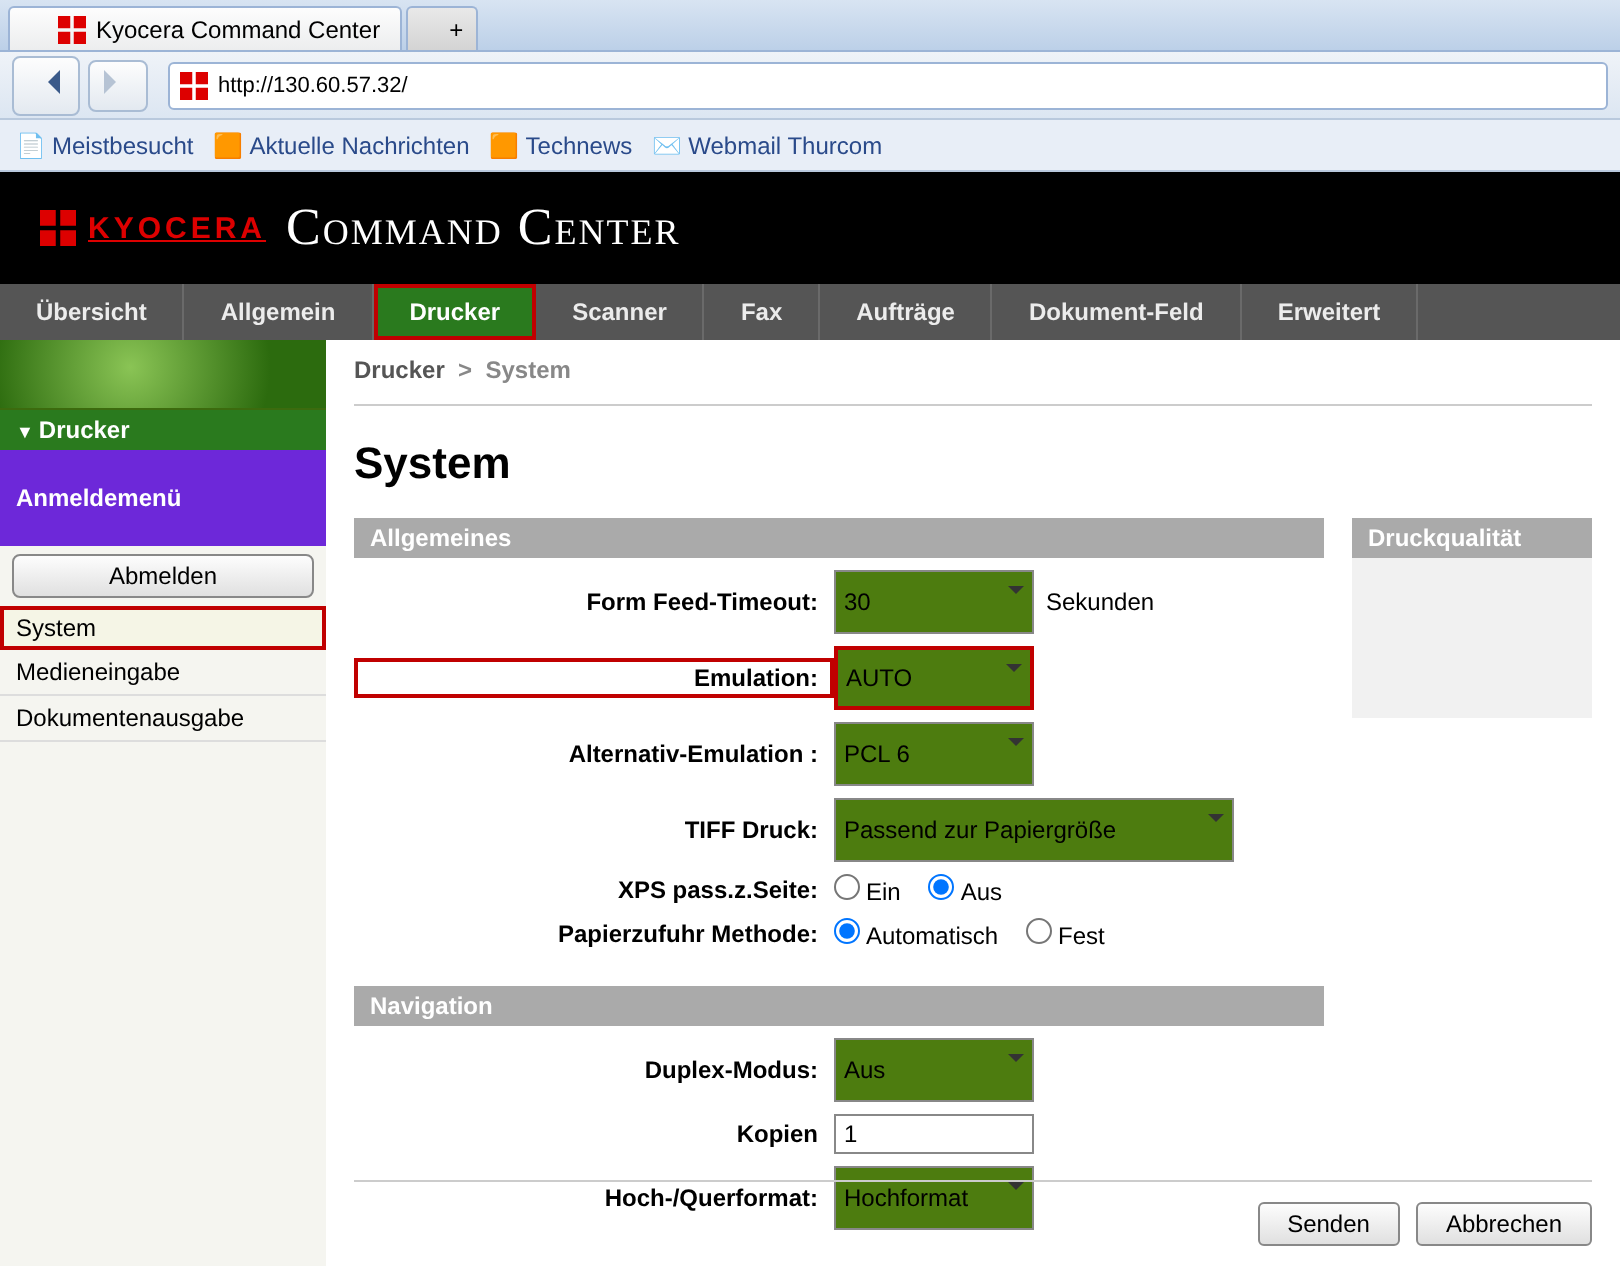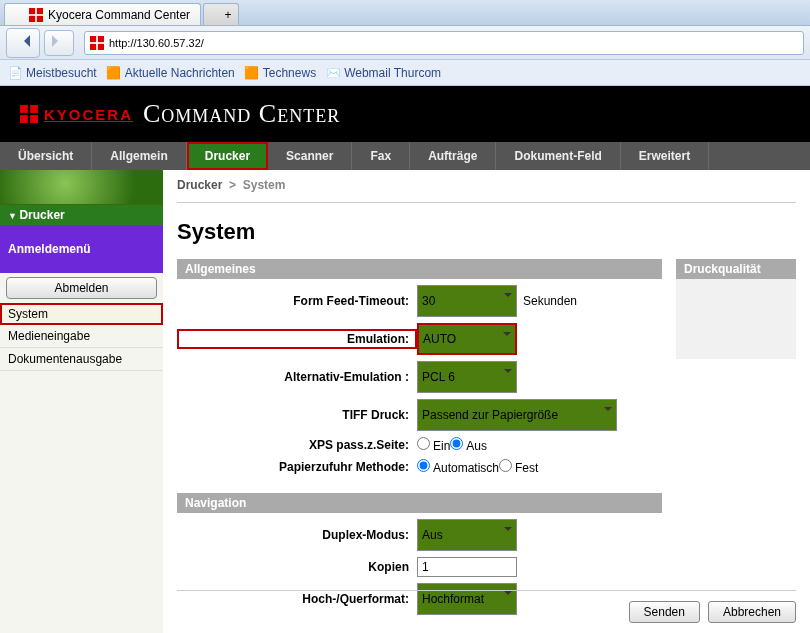--- a/index.html
+++ b/index.html
@@ -54,21 +54,21 @@
   .formrow { display: flex; align-items: center; margin: 6px 0; }
   .formrow .lbl { width: 240px; text-align: right; padding-right: 8px; font-weight: bold; }
   .formrow.hl .lbl { border: 2px solid #c00000; padding: 1px 6px 1px 0; }
   .formrow.hl .sel { border: 2px solid #c00000; }
   .sel { height: 32px; border: 1px solid #888; background: #4d7c0f; padding: 0 18px 0 4px; display:flex;align-items:center;position:relative;cursor:pointer;}
   .sel::after { content: ""; position: absolute; right: 4px; top: 7px; border: 4px solid transparent; border-top-color: #333; }
   .sel.w1 { width: 100px; }
   .sel.w2 { width: 200px; }
   .txtin { height: 20px; border: 1px solid #888; padding: 0 4px; width: 100px; }
   .unit { margin-left: 6px; }
-  .radiogrp { display: flex; align-items: flex-start; }
+  .radiogrp { display: flex; gap: 14px; align-items: flex-start; }
   input[type=radio] { margin-right: 3px; }
 
   .actions { position: absolute; bottom: 10px; right: 14px; display: flex; gap: 8px; border-top: 1px solid #ccc; padding-top: 10px; width: calc(100% - 28px); justify-content: flex-end; }
   .btn { height: 22px; padding: 0 14px; border: 1px solid #888; border-radius: 3px; background: linear-gradient(#fdfdfd,#e0e0e0); cursor:pointer; }
 
   
   .klogo { display:inline-flex; align-items:center; gap:6px; margin-right:10px;}
   .klogo .kmark { width:18px; height:18px; }
   .klogo .ktxt { color:#d00; font-weight:bold; letter-spacing:2px; font-size:15px;text-decoration:underline;}
   .arrow-l::before{content:"";display:inline-block;border:6px solid transparent;border-right-color:#3a5a8a;margin-right:-2px;}

